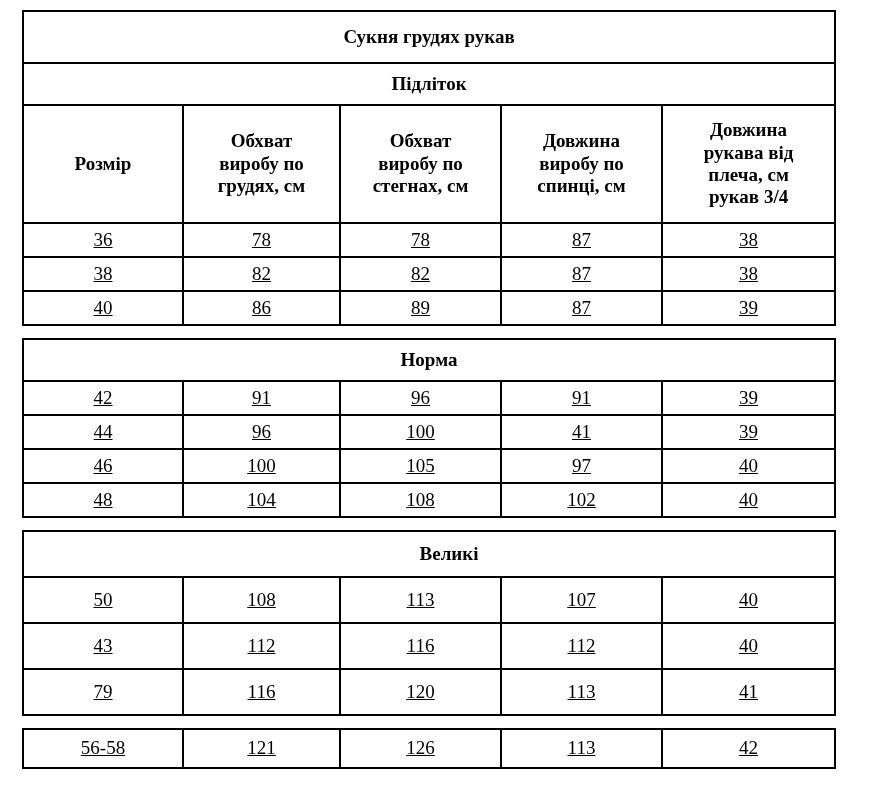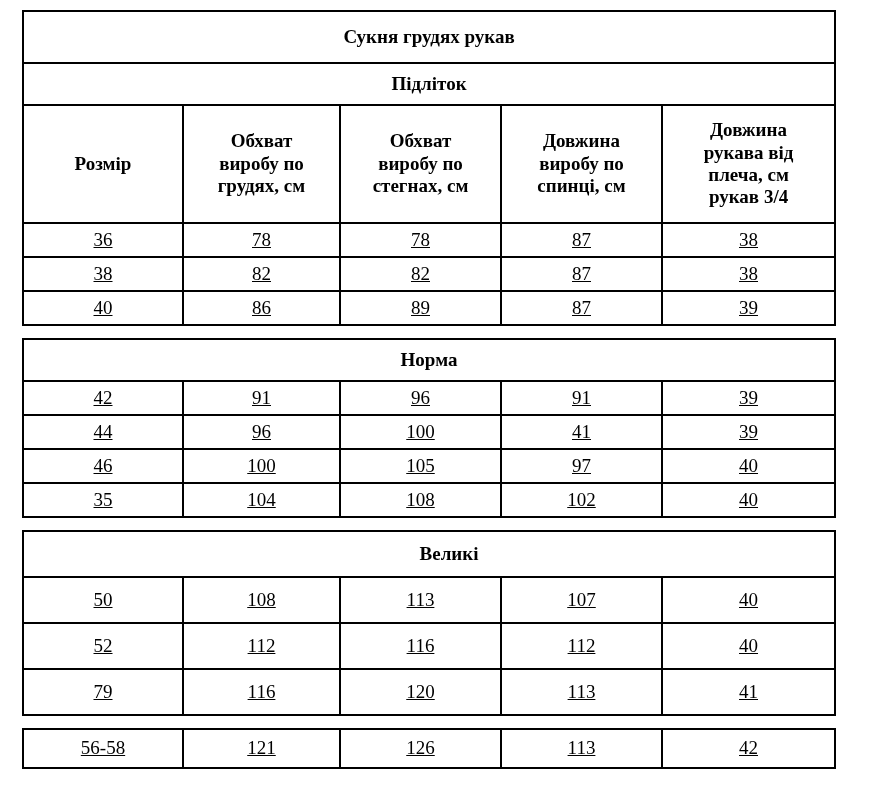--- a/index.html
+++ b/index.html
@@ -167,21 +167,21 @@
         <td class="data-cell">39</td>
       </tr>
       <tr>
         <td class="data-cell">46</td>
         <td class="data-cell">100</td>
         <td class="data-cell">105</td>
         <td class="data-cell">97</td>
         <td class="data-cell">40</td>
       </tr>
       <tr>
-        <td class="data-cell">35</td>
+        <td class="data-cell">48</td>
         <td class="data-cell">104</td>
         <td class="data-cell">108</td>
         <td class="data-cell">102</td>
         <td class="data-cell">40</td>
       </tr>
 
       <tr class="spacer-row">
         <td class="nb" colspan="5"></td>
       </tr>
 
@@ -189,21 +189,21 @@
         <td class="section-cell tall" colspan="5">Великі</td>
       </tr>
       <tr>
         <td class="data-cell roomy">50</td>
         <td class="data-cell roomy">108</td>
         <td class="data-cell roomy">113</td>
         <td class="data-cell roomy">107</td>
         <td class="data-cell roomy">40</td>
       </tr>
       <tr>
-        <td class="data-cell roomy">52</td>
+        <td class="data-cell roomy">43</td>
         <td class="data-cell roomy">112</td>
         <td class="data-cell roomy">116</td>
         <td class="data-cell roomy">112</td>
         <td class="data-cell roomy">40</td>
       </tr>
       <tr>
         <td class="data-cell roomy">79</td>
         <td class="data-cell roomy">116</td>
         <td class="data-cell roomy">120</td>
         <td class="data-cell roomy">113</td>

